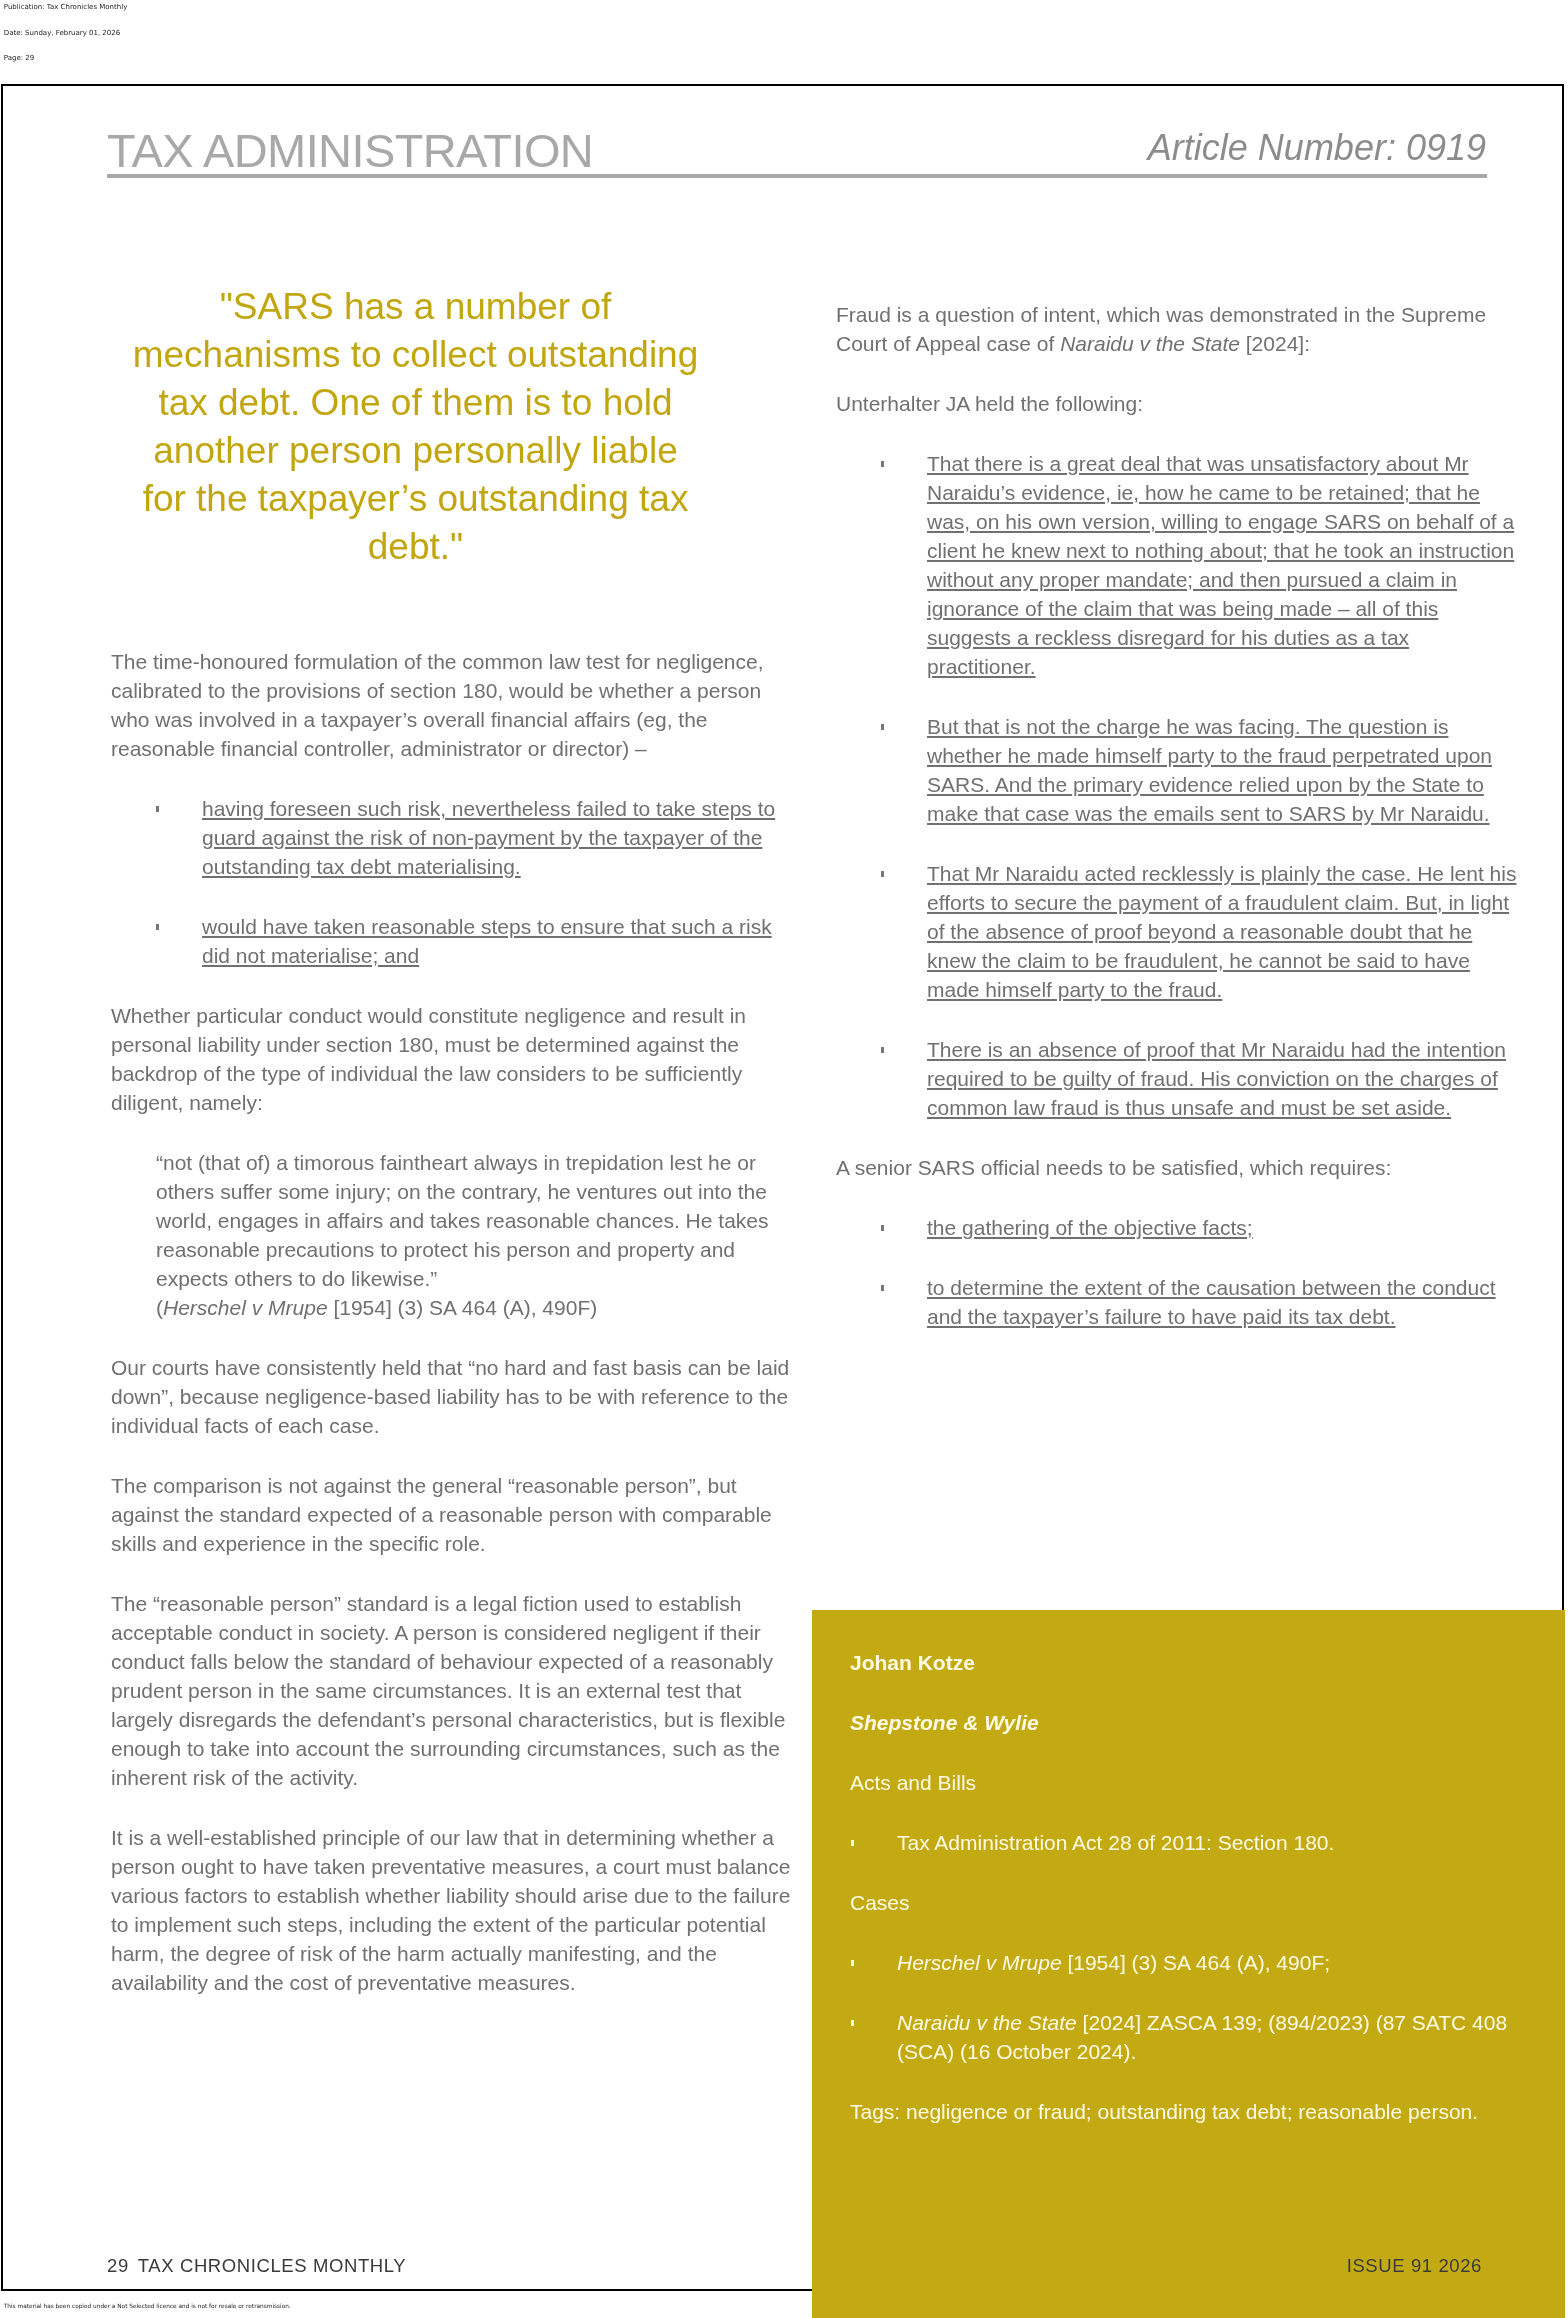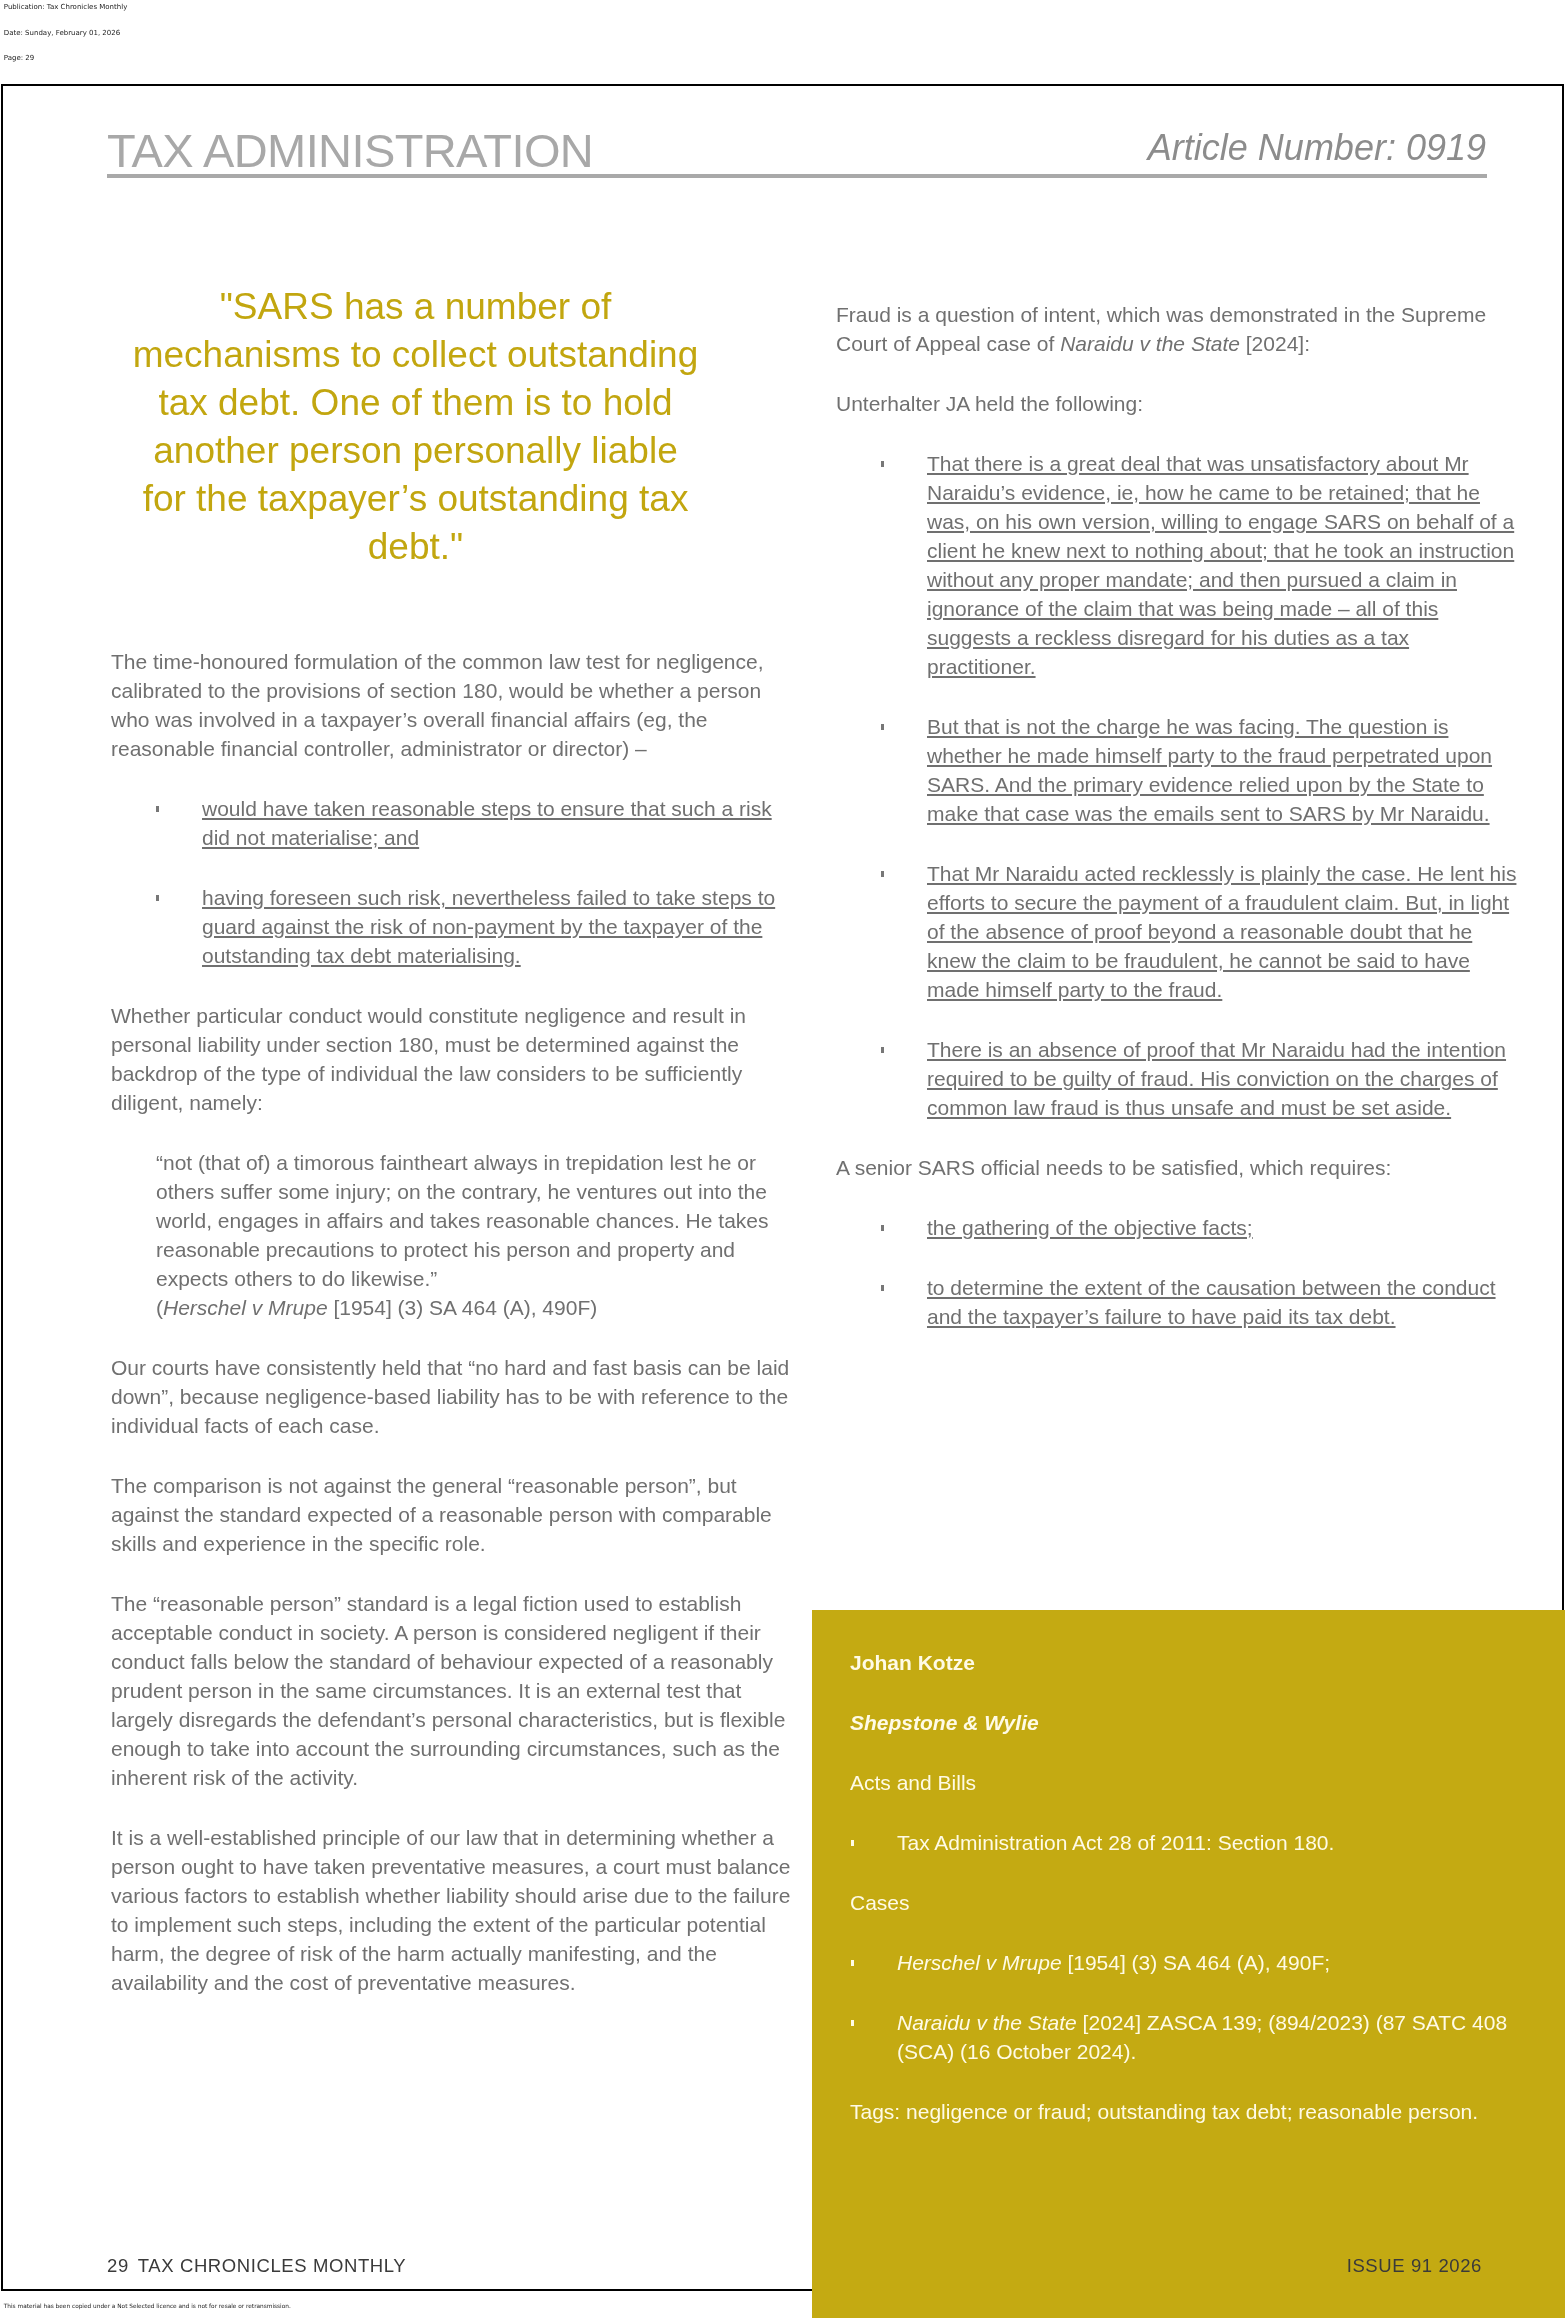--- a/index.html
+++ b/index.html
@@ -69,22 +69,22 @@
 
 <div class="section-title">TAX ADMINISTRATION</div>
 <div class="article-num">Article Number: 0919</div>
 <div class="header-rule"></div>
 
 <div class="pull-quote">"SARS has a number of mechanisms to collect outstanding tax debt. One of them is to hold another person personally liable for the taxpayer’s outstanding tax debt."</div>
 
 <div class="col col-left">
   <p>The time-honoured formulation of the common law test for negligence, calibrated to the provisions of section 180, would be whether a person who was involved in a taxpayer’s overall financial affairs (eg, the reasonable financial controller, administrator or director) –</p>
   <ul>
+    <li><span class="bullet"></span><span>having foreseen such risk, nevertheless failed to take steps to guard against the risk of non-payment by the taxpayer of the outstanding tax debt materialising.</span></li>
     <li><span class="bullet"></span><span>would have taken reasonable steps to ensure that such a risk did not materialise; and</span></li>
-    <li><span class="bullet"></span><span>having foreseen such risk, nevertheless failed to take steps to guard against the risk of non-payment by the taxpayer of the outstanding tax debt materialising.</span></li>
   </ul>
   <p>Whether particular conduct would constitute negligence and result in personal liability under section 180, must be determined against the backdrop of the type of individual the law considers to be sufficiently diligent, namely:</p>
   <div class="blockquote">
     <span>“not (that of) a timorous faintheart always in trepidation lest he or others suffer some injury; on the contrary, he ventures out into the world, engages in affairs and takes reasonable chances. He takes reasonable precautions to protect his person and property and expects others to do likewise.”</span><br>
     <span>(</span><i>Herschel v Mrupe</i><span> [1954] (3) SA 464 (A), 490F)</span>
   </div>
   <p>Our courts have consistently held that “no hard and fast basis can be laid down”, because negligence-based liability has to be with reference to the individual facts of each case.</p>
   <p>The comparison is not against the general “reasonable person”, but against the standard expected of a reasonable person with comparable skills and experience in the specific role.</p>
   <p>The “reasonable person” standard is a legal fiction used to establish acceptable conduct in society. A person is considered negligent if their conduct falls below the standard of behaviour expected of a reasonably prudent person in the same circumstances. It is an external test that largely disregards the defendant’s personal characteristics, but is flexible enough to take into account the surrounding circumstances, such as the inherent risk of the activity.</p>
   <p>It is a well-established principle of our law that in determining whether a person ought to have taken preventative measures, a court must balance various factors to establish whether liability should arise due to the failure to implement such steps, including the extent of the particular potential harm, the degree of risk of the harm actually manifesting, and the availability and the cost of preventative measures.</p>

